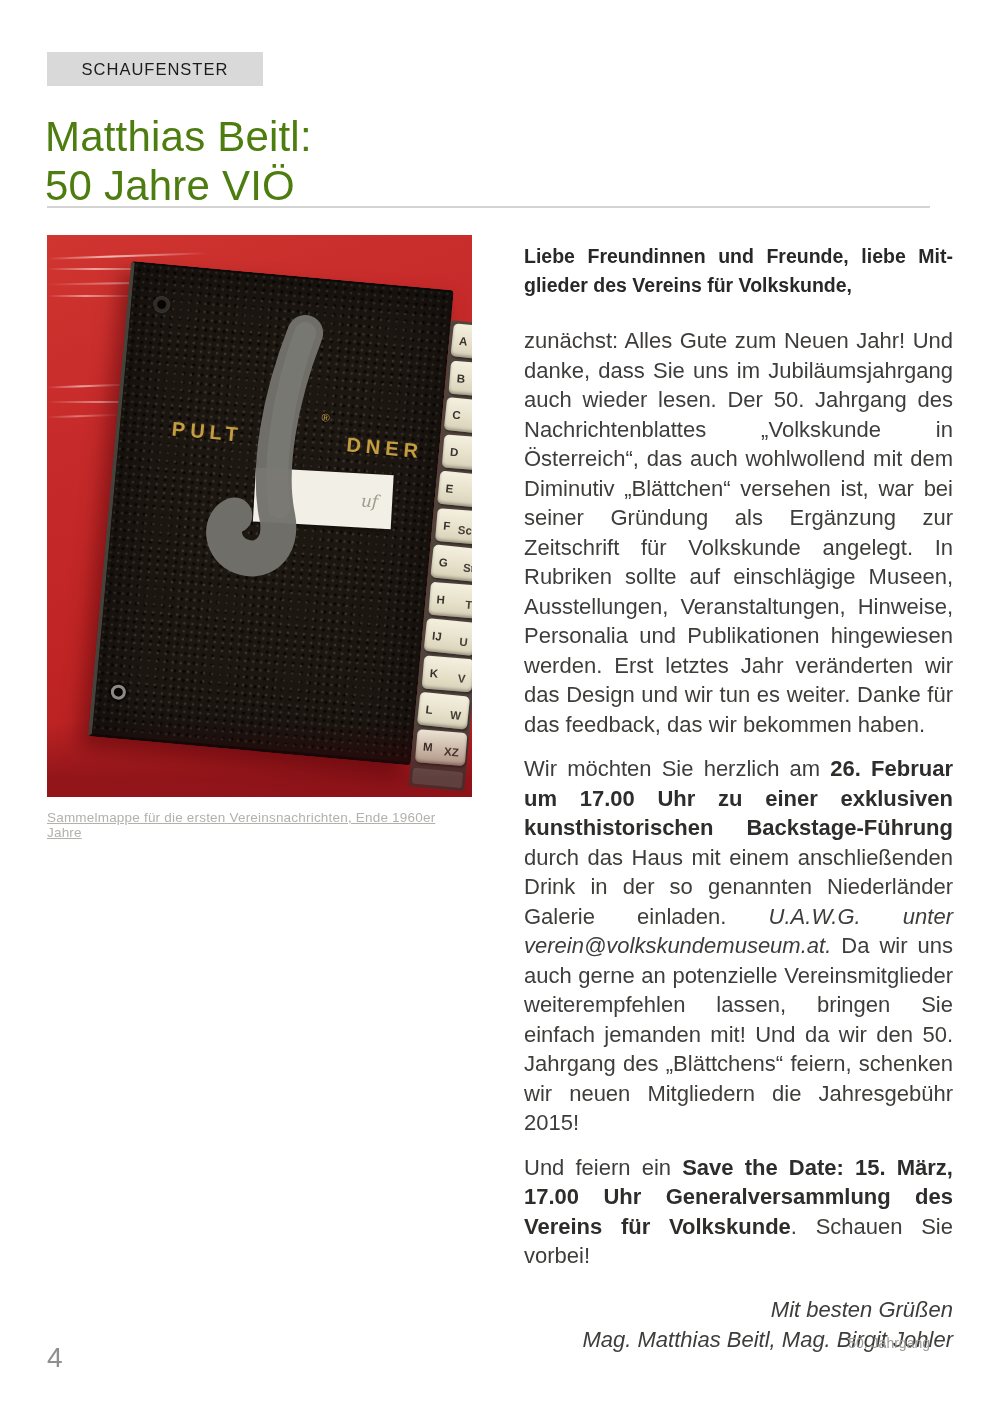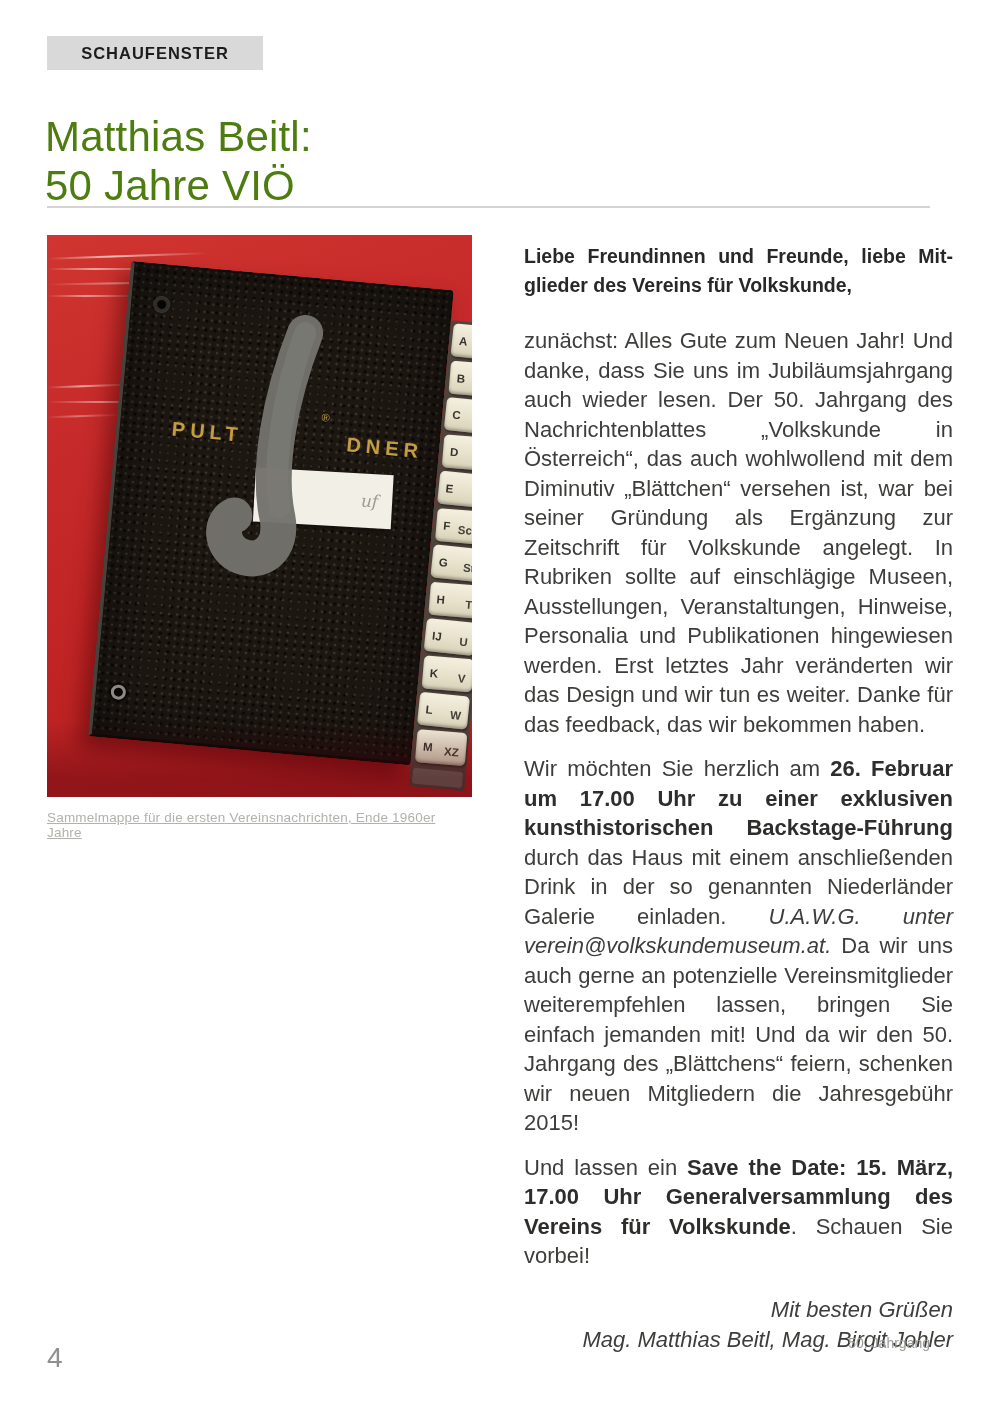--- a/index.html
+++ b/index.html
@@ -2,23 +2,23 @@
 <html lang="de"><head>
 <meta charset="utf-8">
 <style>
   html,body{margin:0;padding:0;background:#e8e8e8;}
   .page{
     position:relative;width:1000px;height:1414px;margin:0 auto;background:#ffffff;
     font-family:"Liberation Sans","DejaVu Sans",sans-serif;overflow:hidden;
   }
   
   .badge{
-    position:absolute;left:47px;top:36px;width:216px;height:34px;background:#d9d9d9;
+    position:absolute;left:47px;top:52px;width:216px;height:34px;background:#d9d9d9;
     display:flex;align-items:center;justify-content:center;
-    font-size:16.5px;letter-spacing:1px;color:#1c1c1c;font-weight:700;text-align:right;
+    font-size:16.5px;letter-spacing:1px;color:#1c1c1c;font-weight:400;text-align:right;
   }
   .page-title{
     position:absolute;left:45px;top:84px;
     font-size:42px;line-height:49px;font-weight:300;color:#4d7c0f;
     letter-spacing:0.2px;white-space:pre-line;
   }
   .divider{position:absolute;left:47px;top:206px;width:883px;height:2px;background:#d4d4d4;}
   
   .figure{
     position:absolute;left:47px;top:235px;width:425px;height:562px;overflow:hidden;
@@ -187,21 +187,21 @@
     </div>
   </div>
 
   <div class="figure-caption">Sammelmappe für die ersten Vereinsnachrichten, Ende 1960er Jahre</div>
 
   <div class="article">
     <h2 class="article-heading">Liebe Freundinnen und Freunde, liebe Mit­glieder des Vereins für Volkskunde,</h2>
     <div>
         <p class="para"><span class="">zunächst: Alles Gute zum Neuen Jahr! Und danke, dass Sie uns im Jubiläumsjahrgang auch wieder lesen. Der 50. Jahrgang des Nachrichtenblattes „Volkskunde in Österreich“, das auch wohlwollend mit dem Diminutiv „Blättchen“ versehen ist, war bei seiner Gründung als Ergänzung zur Zeitschrift für Volkskunde angelegt. In Rubriken sollte auf ein­schlägige Museen, Ausstellungen, Veranstaltungen, Hinweise, Personalia und Publikationen hingewiesen werden. Erst letztes Jahr veränderten wir das Design und wir tun es weiter. Danke für das feedback, das wir bekommen haben.</span></p>
         <p class="para"><span class="">Wir möchten Sie herzlich am </span><span class="seg-b">26. Februar um 17.00 Uhr zu einer exklusiven kunsthistorischen Backsta­ge-Führung</span><span class=""> durch das Haus mit einem anschließen­den Drink in der so genannten Niederländer Galerie einladen. </span><span class="seg-i">U.A.W.G. unter verein@volkskundemuse­um.at.</span><span class=""> Da wir uns auch gerne an potenzielle Ver­einsmitglieder weiterempfehlen lassen, bringen Sie einfach jemanden mit! Und da wir den 50. Jahrgang des „Blättchens“ feiern, schenken wir neuen Mitglie­dern die Jahresgebühr 2015!</span></p>
-        <p class="para"><span class="">Und lassen ein </span><span class="seg-b">Save the Date: 15. März, 17.00 Uhr Generalversammlung des Vereins für Volkskunde</span><span class="">. Schauen Sie vorbei!</span></p>
+        <p class="para"><span class="">Und feiern ein </span><span class="seg-b">Save the Date: 15. März, 17.00 Uhr Generalversammlung des Vereins für Volkskunde</span><span class="">. Schauen Sie vorbei!</span></p>
         <p class="para closing"><span class="seg-i">Mit besten Grüßen
 Mag. Matthias Beitl, Mag. Birgit Johler</span></p>
       </div>
   </div>
 
   <div class="footer-page-number">4</div>
   <div class="footer-edition">50. Jahrgang</div>
 
 </div>
 

